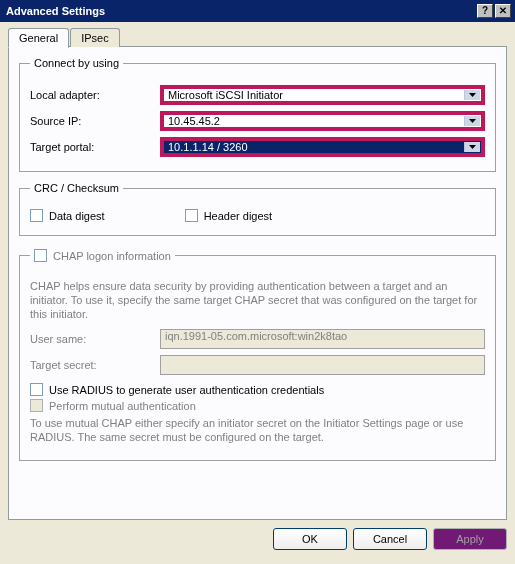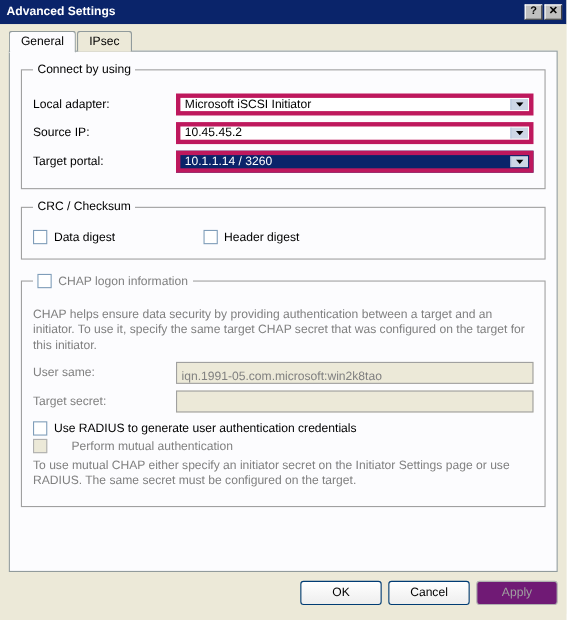--- a/index.html
+++ b/index.html
@@ -107,34 +107,34 @@
     border-left: 1px solid #b8c7dd;
     display: flex; align-items: center; justify-content: center;
   }
   .select .arrow svg { width: 7px; height: 4px; }
   .input {
     width: 100%;
     border: 1px solid #a0a0a0;
     background: #ece9d8;
     height: 20px;
     padding: 0 4px;
-    display: flex; align-items: flex-end;
+    display: flex; align-items: flex-start;
     color: #808080;
   }
   .chk {
     width: 13px; height: 13px;
     border: 1px solid #7f9db9;
     background: #fff;
     display: inline-block;
     margin-right: 6px;
     vertical-align: middle;
   }
   .chk.disabled { background: #ece9d8; border-color:#b0b0b0; }
   .chkrow { display: flex; align-items: center; margin: 3px 0; }
-  .chkrow.disabled { color:#808080;gap:16px; }
+  .chkrow.disabled { color:#808080; }
   .help {
     color: #808080;
     margin: 4px 0 8px 0;
     line-height: 14px;
   }
   .btnrow {
     display: flex;
     justify-content: flex-end;
     gap: 6px;
     padding: 8px 0 0 0;

